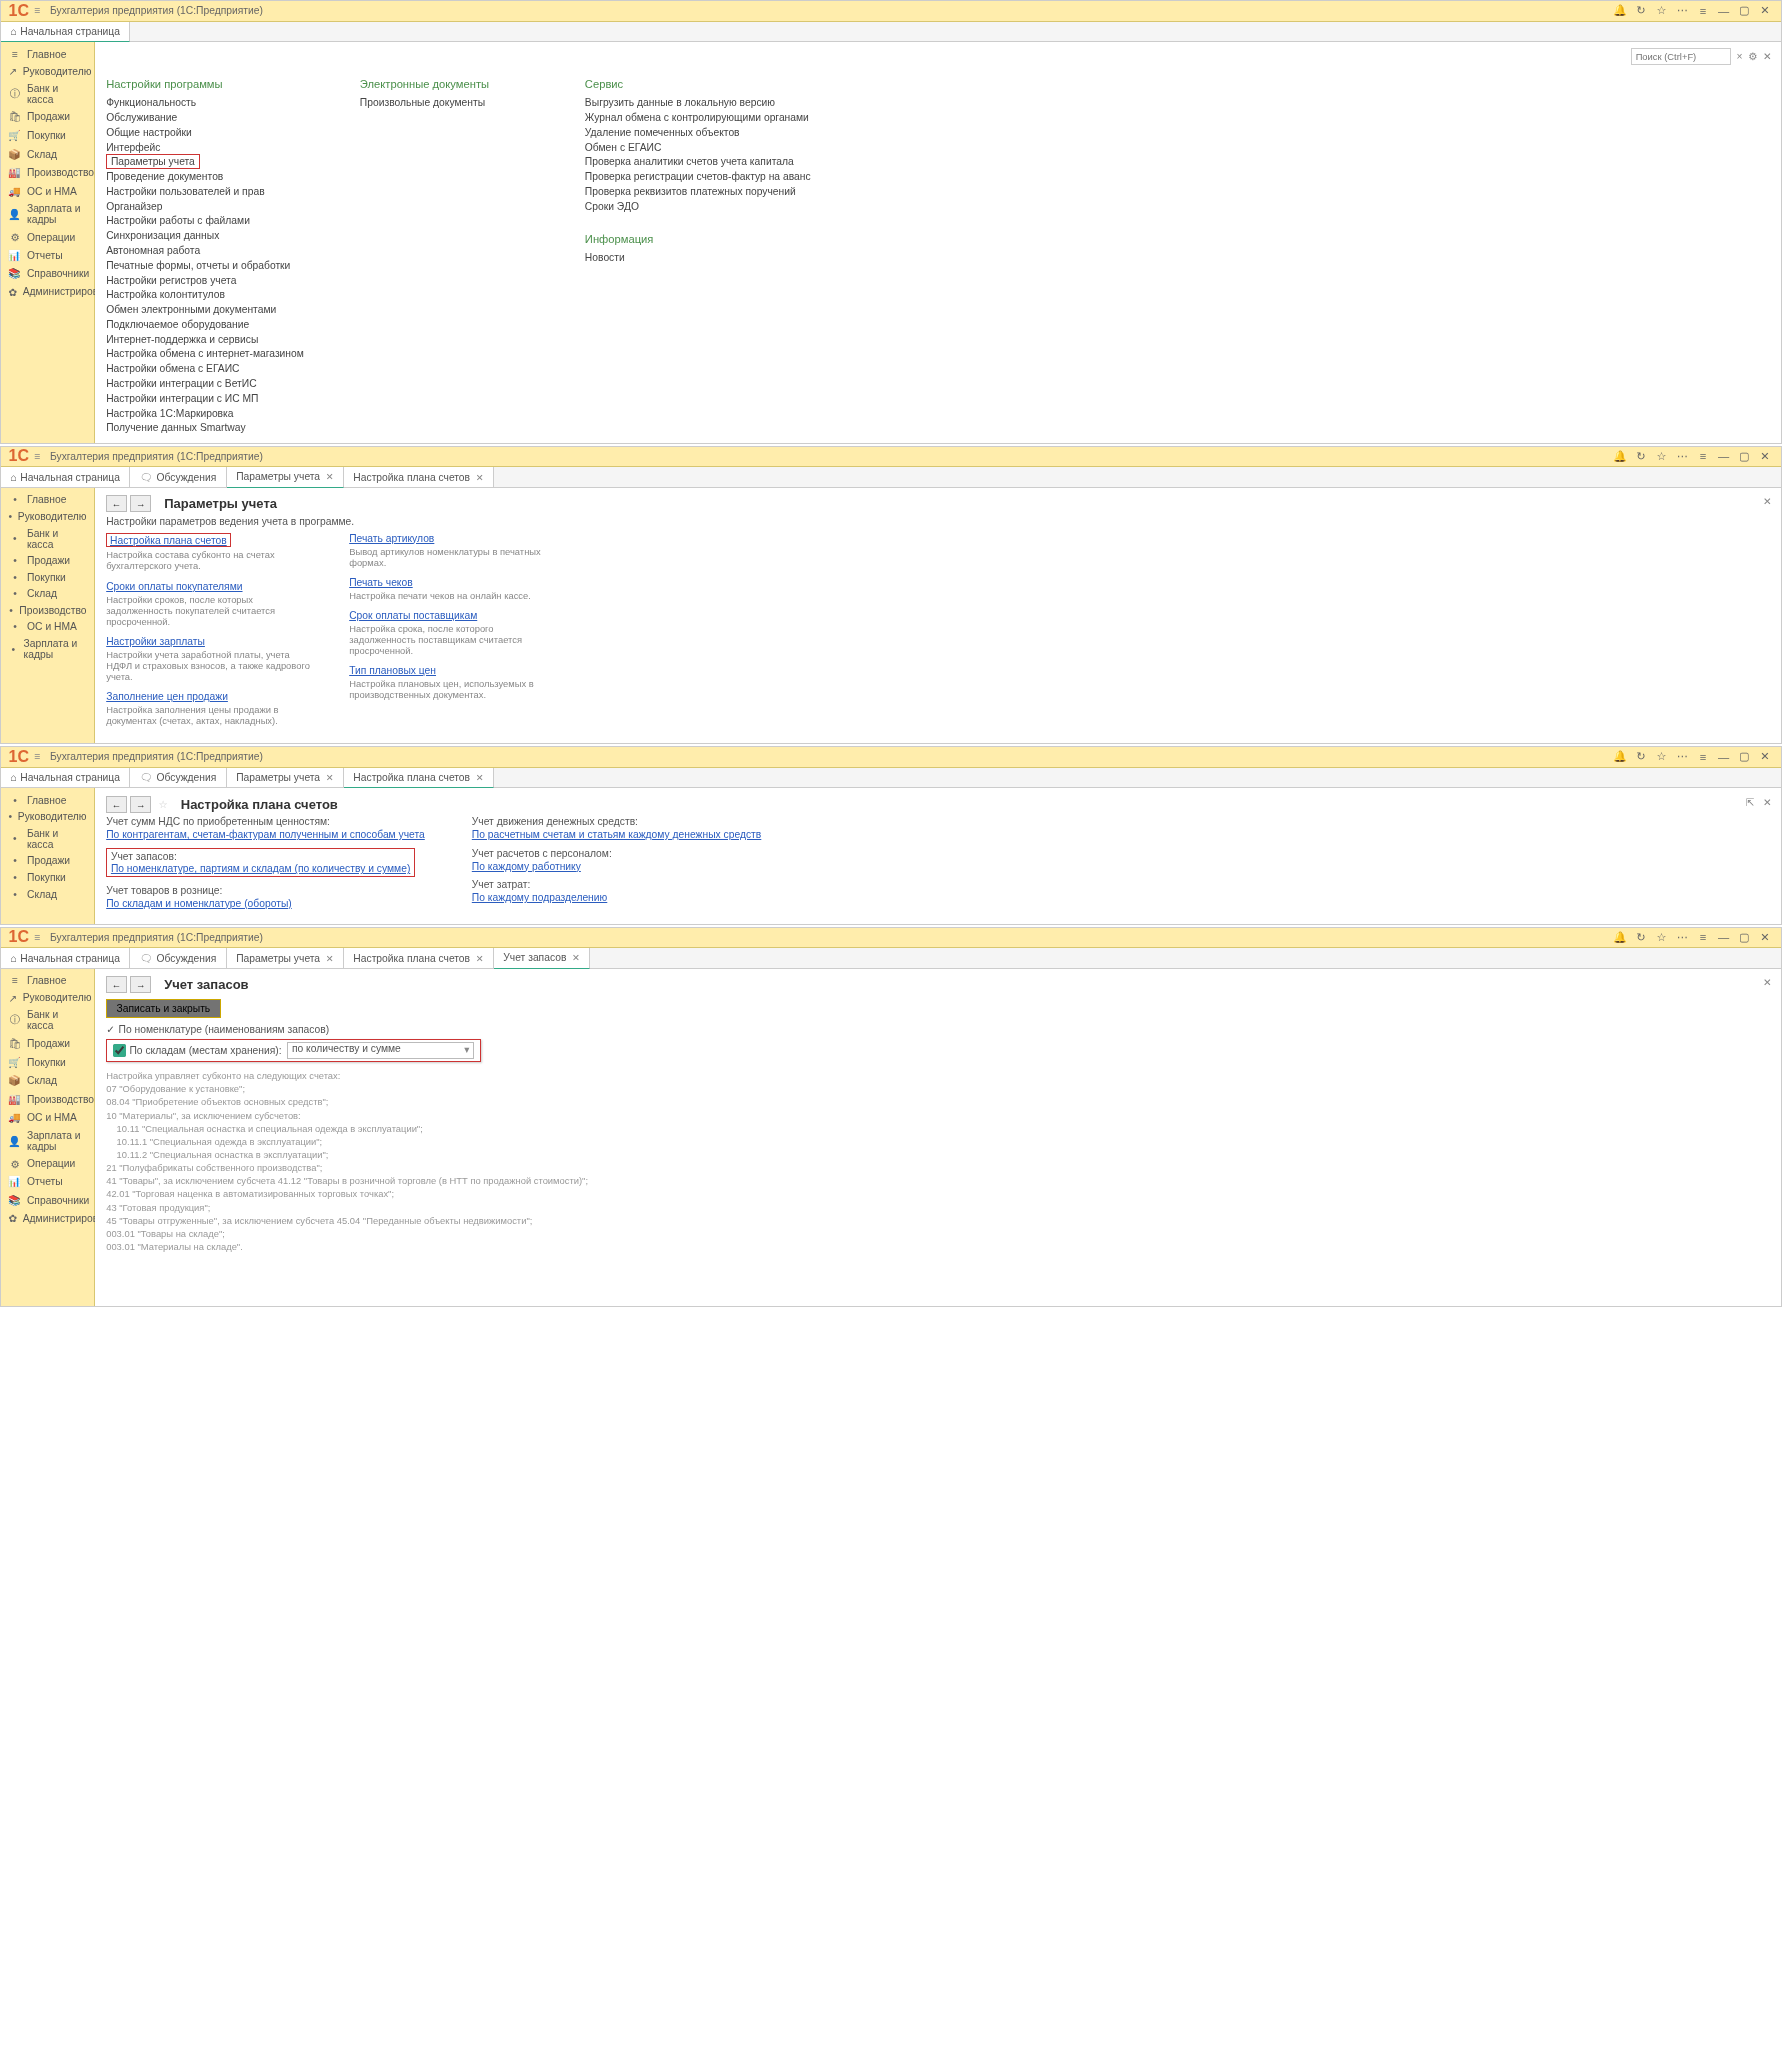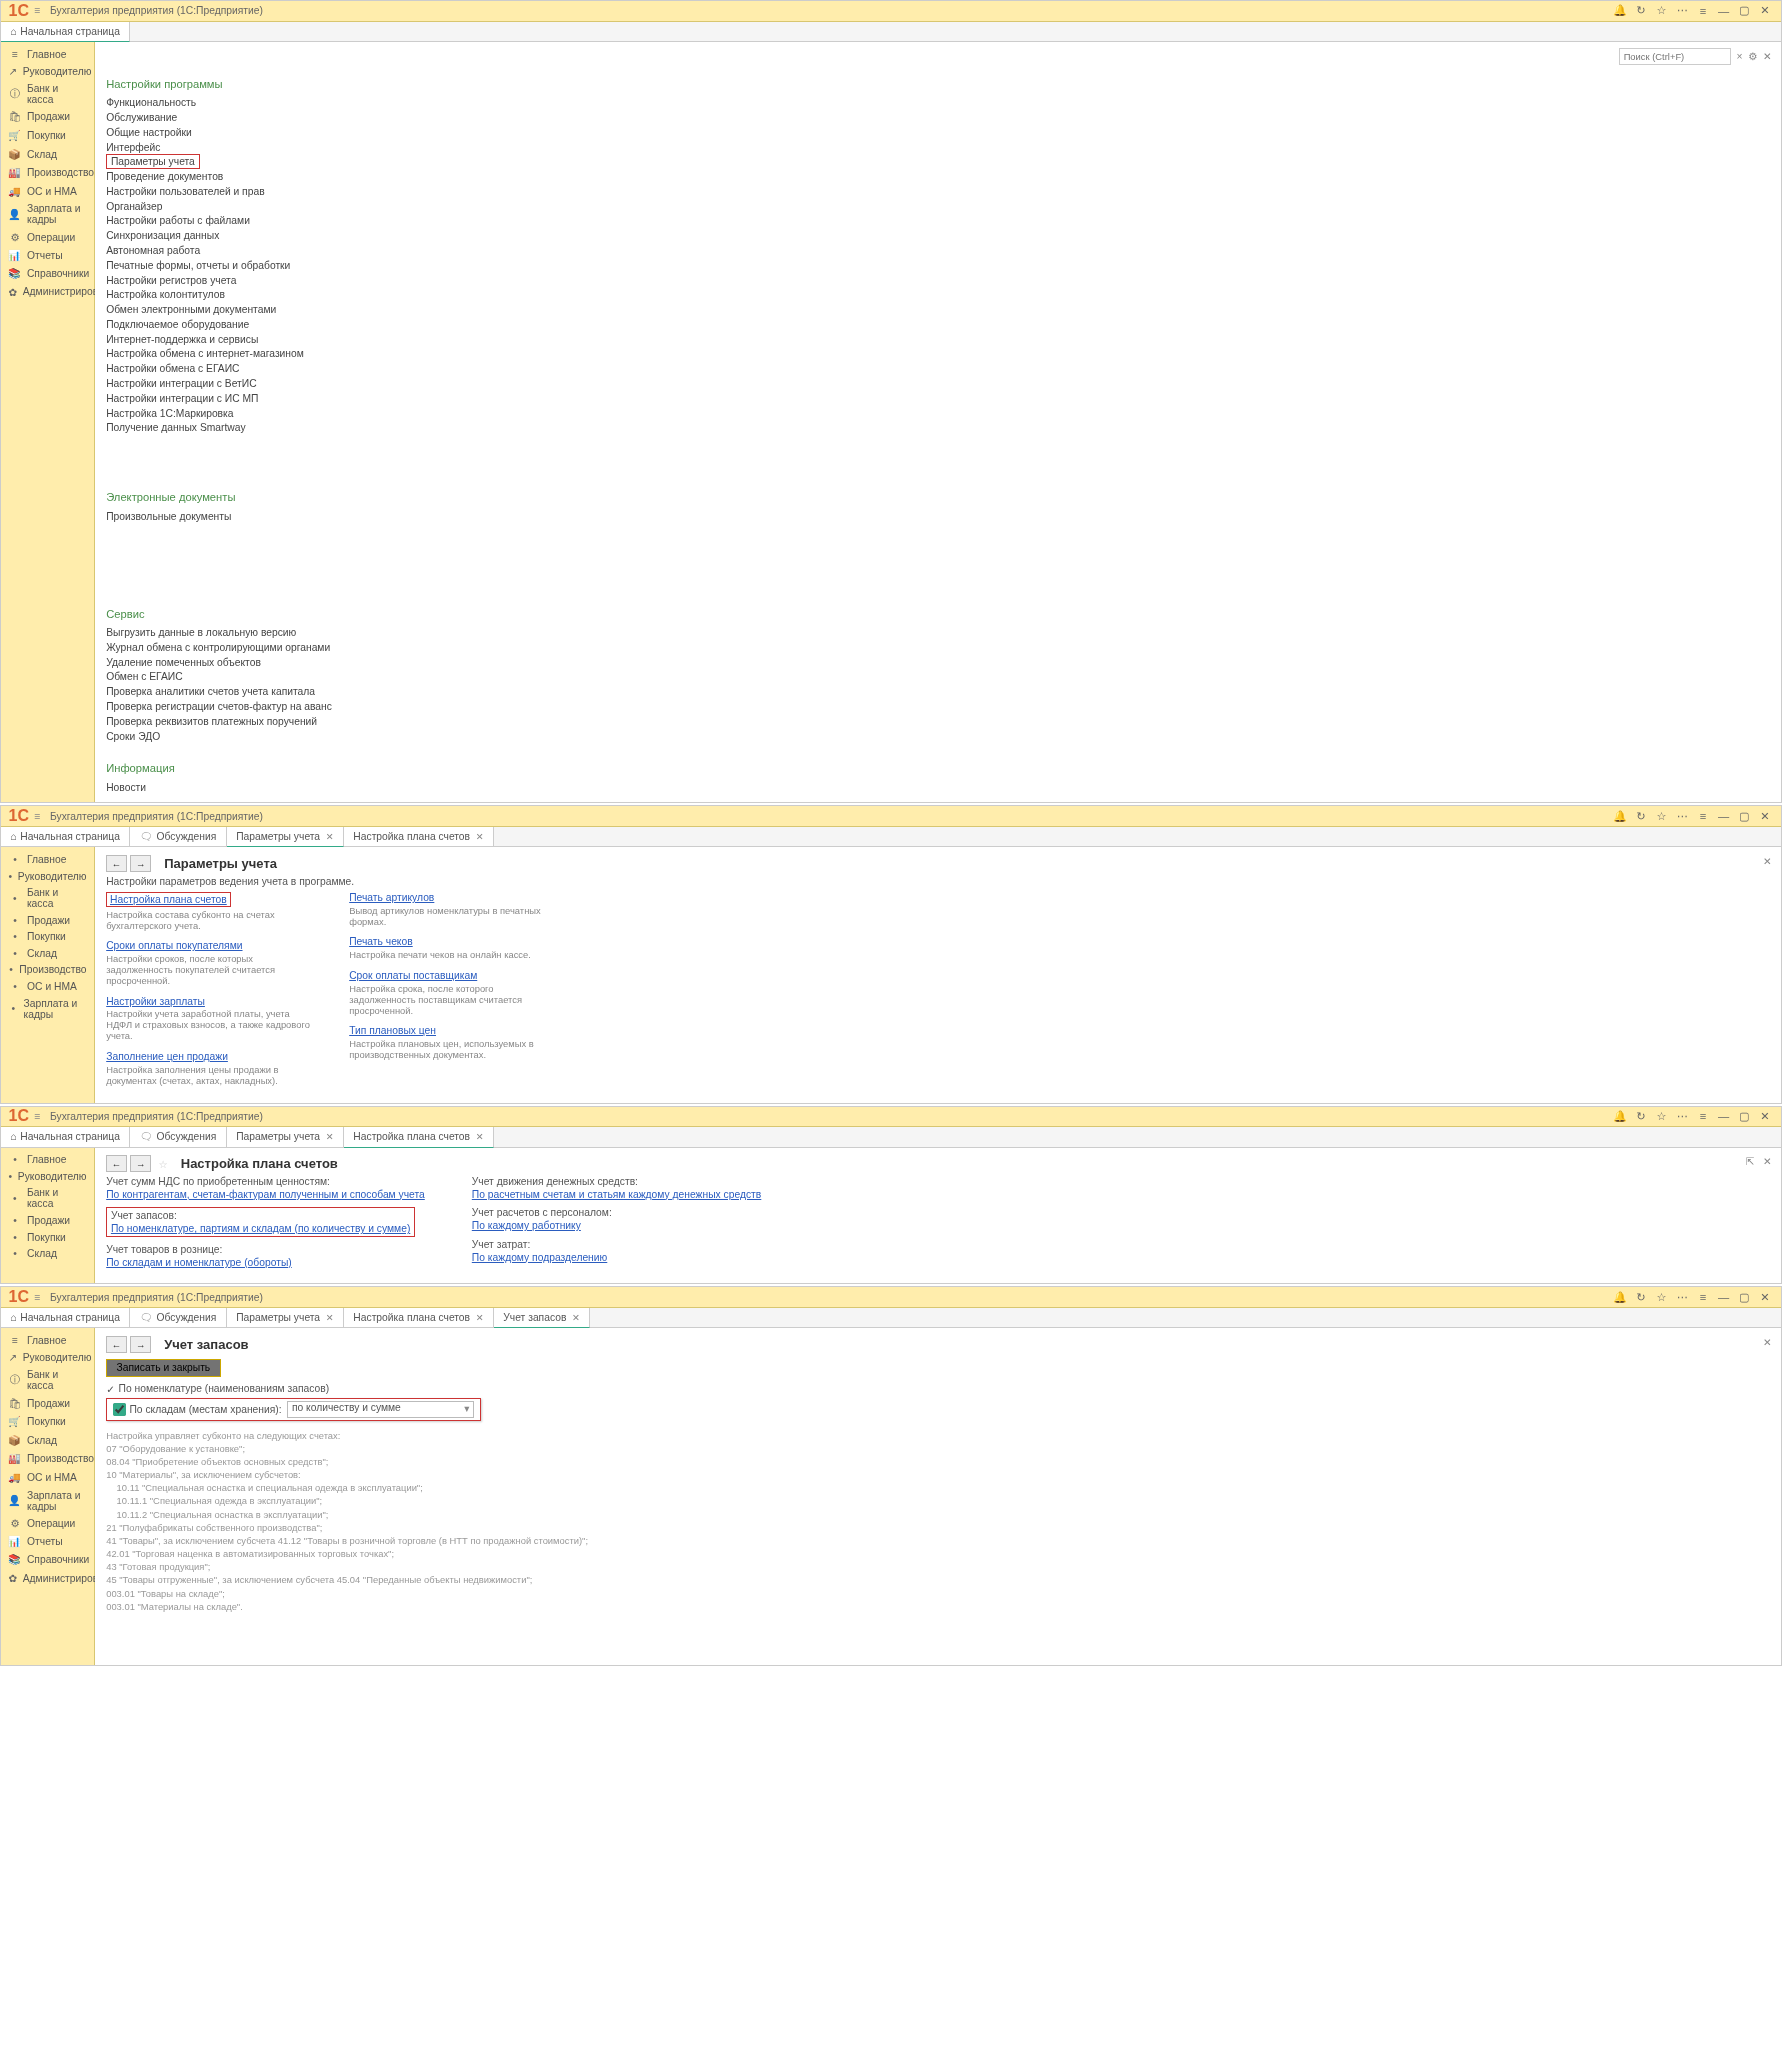--- a/index.html
+++ b/index.html
@@ -15,22 +15,22 @@
   .tab { display: flex; align-items: center; padding: 0 9.4px; border-right: 0.9px solid #ccc; background: #fff; font-size: 10.3px; color: #555; cursor: pointer; position: relative; }
   .tab.active { background: #fff; border-bottom: 1.9px solid #3a8; margin-bottom: -0.9px; }
   .tab .home-icon { margin-right: 3.7px; }
   .tab .close-x { margin-left: 5.6px; color: #888; font-size: 9.4px; }
   .body-row { display: flex; min-height: 112px; }
   .sidebar { width: 94px; background: #ffedac; border-right: 0.9px solid #d8c670; padding: 3.7px 0; }
   .side-item { display: flex; align-items: center; padding: 2.8px 7.5px; color: #555; cursor: pointer; font-size: 10.3px; }
   .side-item .side-icon { width: 13px; margin-right: 5.6px; color: #666; font-size: 10.3px; text-align: center; }
   .content { flex: 1; padding: 7.5px 11.2px; background: #fff; position: relative; }
   .top-right { position: absolute; top: 5.6px; right: 9.4px; display: flex; align-items: center; gap: 5.6px; }
-  .search { width: 112px; height: 17px; border: 0.9px solid #ccc; font-size: 9.4px; padding: 0 3.7px; color: #aaa; }
-  .columns { display: flex; gap: 56px; margin-top: 28px; flex-direction: column; }
+  .search { width: 100px; height: 17px; border: 0.9px solid #ccc; font-size: 9.4px; padding: 0 3.7px; color: #aaa; }
+  .columns { display: flex; gap: 56px; margin-top: 28px; }
   .col { min-width: 169px; }
   .col-header { color: #4a8f4a; font-size: 11.2px; margin-bottom: 5.6px; }
   .col-link { color: #444; font-size: 10.3px; padding: 1.9px 0; cursor: pointer; display: block; }
   .col-link.highlighted { border: 0.9px solid #c33; padding: 0.9px 3.7px; display: inline-block; }
   .page-toolbar { display: flex; align-items: center; gap: 3.7px; margin-bottom: 3.7px; }
   .nav-btn { width: 20.6px; height: 17px; border: 0.9px solid #bbb; background: #eee; display: flex; align-items: center; justify-content: center; font-size: 9.4px; cursor: pointer; }
   .page-title { font-size: 13px; font-weight: bold; margin-left: 9.4px; }
   .subtitle-text { color: #555; font-size: 10.3px; margin-bottom: 5.6px; }
   .two-col { display: flex; gap: 37px; }
   .block { margin-bottom: 9.4px; max-width: 206px; }

